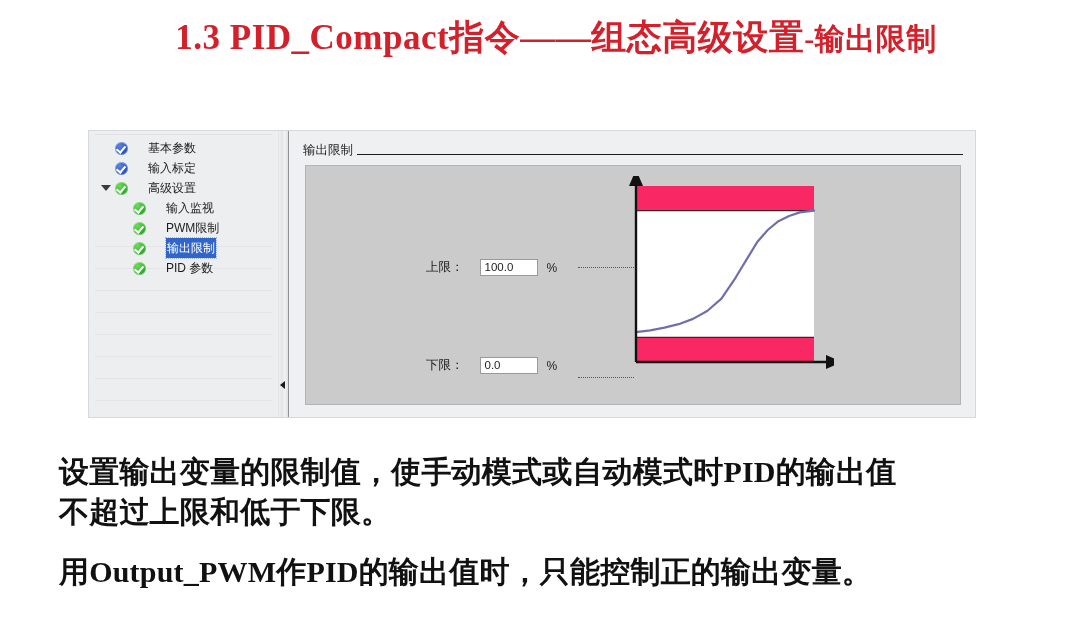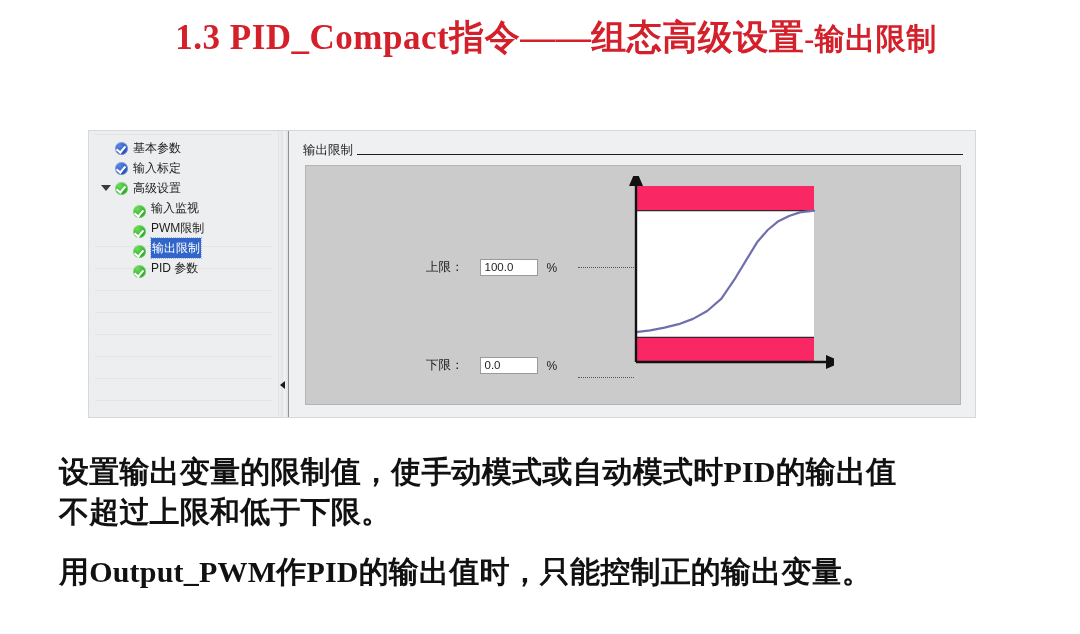--- a/index.html
+++ b/index.html
@@ -69,23 +69,24 @@
   }
 
   .tree-item {
     display: flex;
     align-items: center;
     height: 20px;
     font-size: 12px;
     color: #1d1d1d;
     white-space: nowrap;
     position: relative;
+    gap: 15px;
   }
   .tree-item.level-0 { padding-left: 26px; }
-  .tree-item.level-1 { padding-left: 44px; align-items: flex-end; }
+  .tree-item.level-1 { padding-left: 44px; }
 
   .expander {
     position: absolute;
     left: 12px;
     top: 50%;
     transform: translateY(-50%);
     width: 0; height: 0;
     border-left: 5px solid transparent;
     border-right: 5px solid transparent;
     border-top: 6px solid #3b3b3b;

